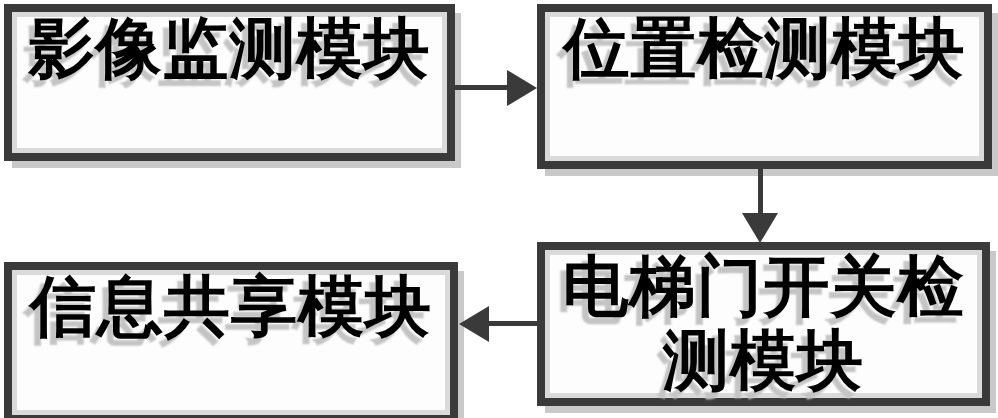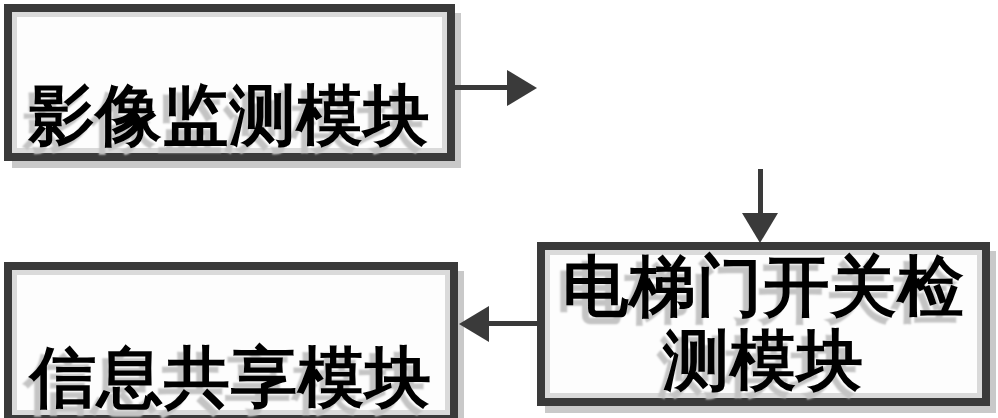--- a/index.html
+++ b/index.html
@@ -21,21 +21,21 @@
     background: var(--background);
     overflow: hidden;
     font-family: "Liberation Serif", "DejaVu Serif", serif;
   }
   .box {
     position: absolute;
     border: 8px solid var(--border);
     background: var(--box-background);
     box-shadow: 7px 8px 0 -1px var(--box-shadow), inset 0 0 0 5px var(--inner-rim);
     display: flex;
-    align-items: flex-end;
+    align-items: flex-start;
     justify-content: center;
     text-align: center;
   }
   .box-label {
     font-size: 66px;
     font-weight: bold;
     line-height: 1.12;
     color: var(--text);
     text-shadow: -6px 7px 2px var(--text-shadow);
     letter-spacing: 1px;
@@ -72,20 +72,23 @@
 </style>
 </head>
 <body>
 
 <div class="canvas">
 
   <div class="box box-1">
     <span class="box-label">影像监测模块</span>
   </div>
 
+  <div class="box box-2">
+    <span class="box-label">位置检测模块</span>
+  </div>
 
   <div class="box box-3">
     <span class="box-label">电梯门开关检测模块</span>
   </div>
 
   <div class="box box-4">
     <span class="box-label">信息共享模块</span>
   </div>
 
   <div class="arrow-line line-1"></div>

